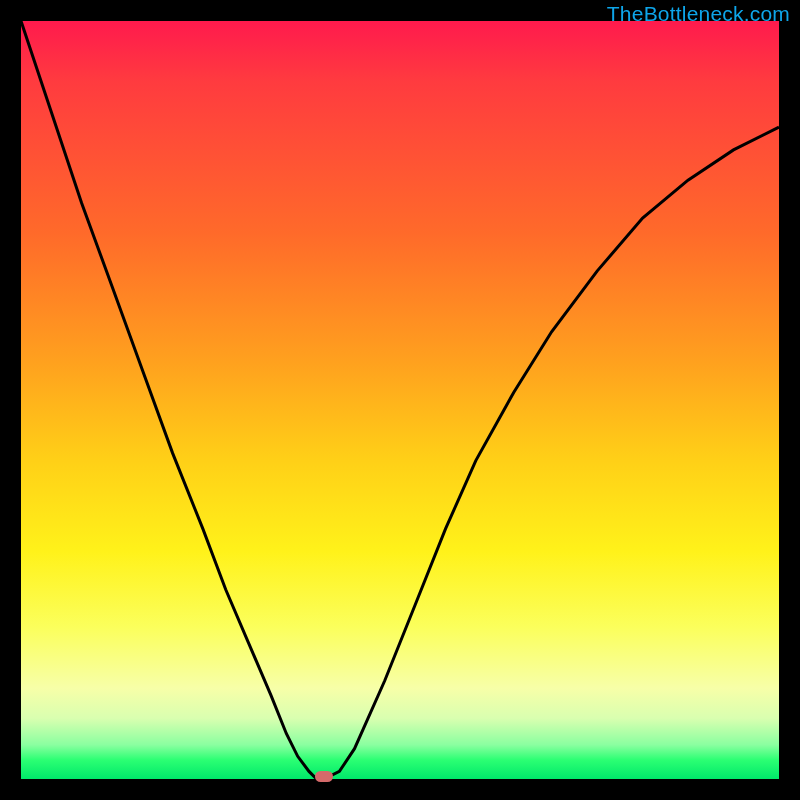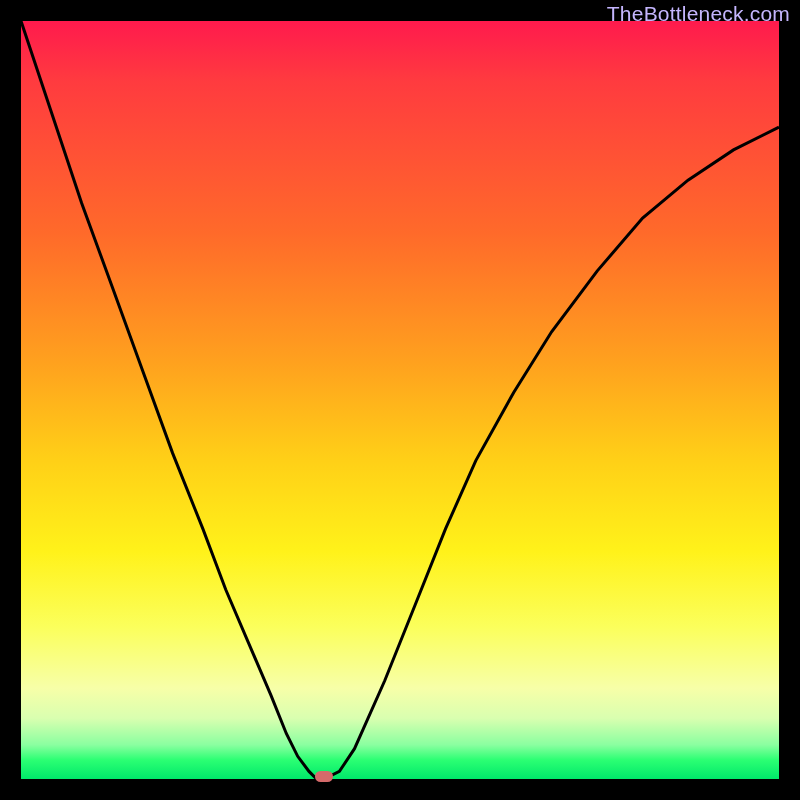--- a/index.html
+++ b/index.html
@@ -37,21 +37,21 @@
       #d9ffb0 92%,
       #8affa0 95.5%,
       #2bff73 97.5%,
       #00e86a 100%
     );
   }
   .watermark {
     position: absolute;
     top: 2px;
     right: 10px;
-    color: #c4b5fd;
+    color: #0ea5e9;
     font-size: 21px;
     font-weight: 500;
     letter-spacing: 0.2px;
     user-select: none;
   }
   svg.curve {
     position: absolute;
     left: 0;
     top: 0;
     width: 758px;

